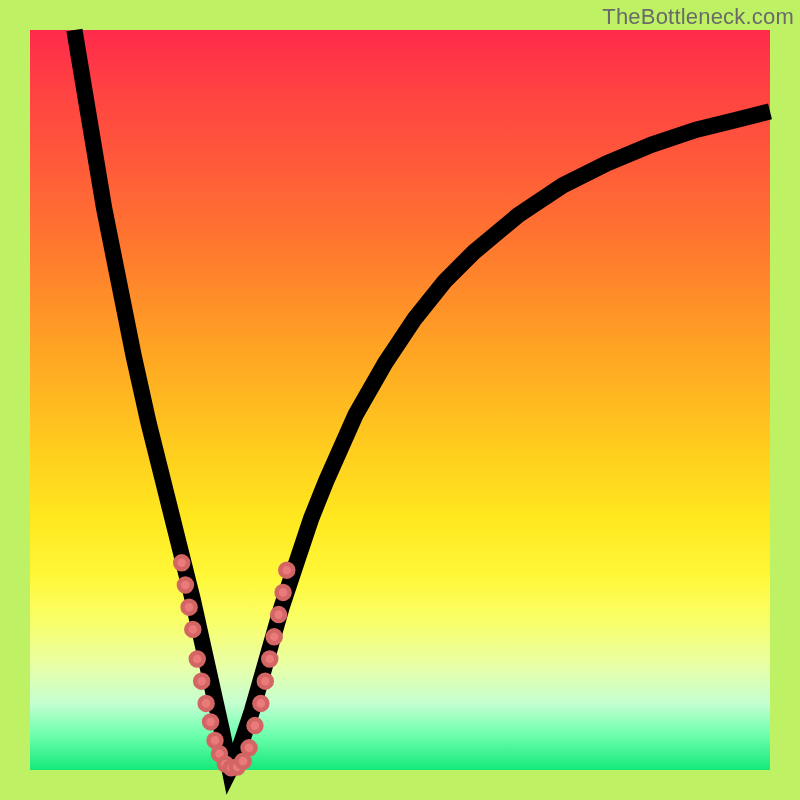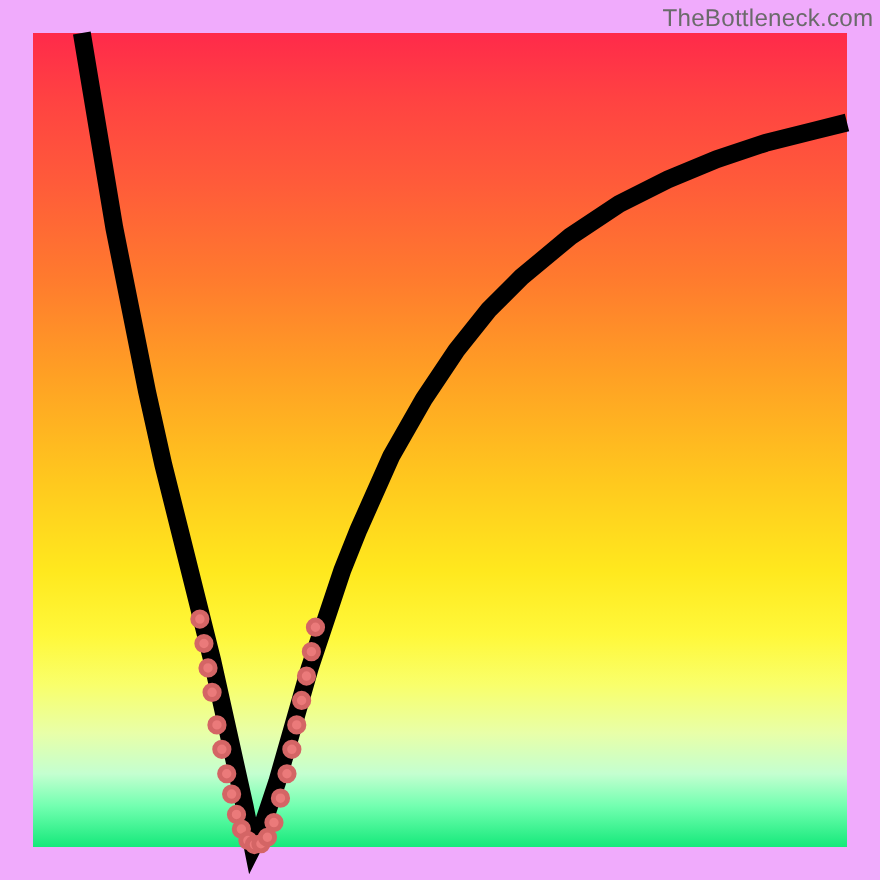--- a/index.html
+++ b/index.html
@@ -7,21 +7,21 @@
     padding: 0;
     width: 800px;
     height: 800px;
     overflow: hidden;
     font-family: Arial, Helvetica, sans-serif;
   }
   .stage {
     position: relative;
     width: 800px;
     height: 800px;
-    background: #f0abfc;
+    background: #bef264;
   }
   .plot-area {
     position: absolute;
     left: 30px;
     top: 30px;
     width: 740px;
     height: 740px;
     background: linear-gradient(
       to bottom,
       #ff2a4a 0%,

